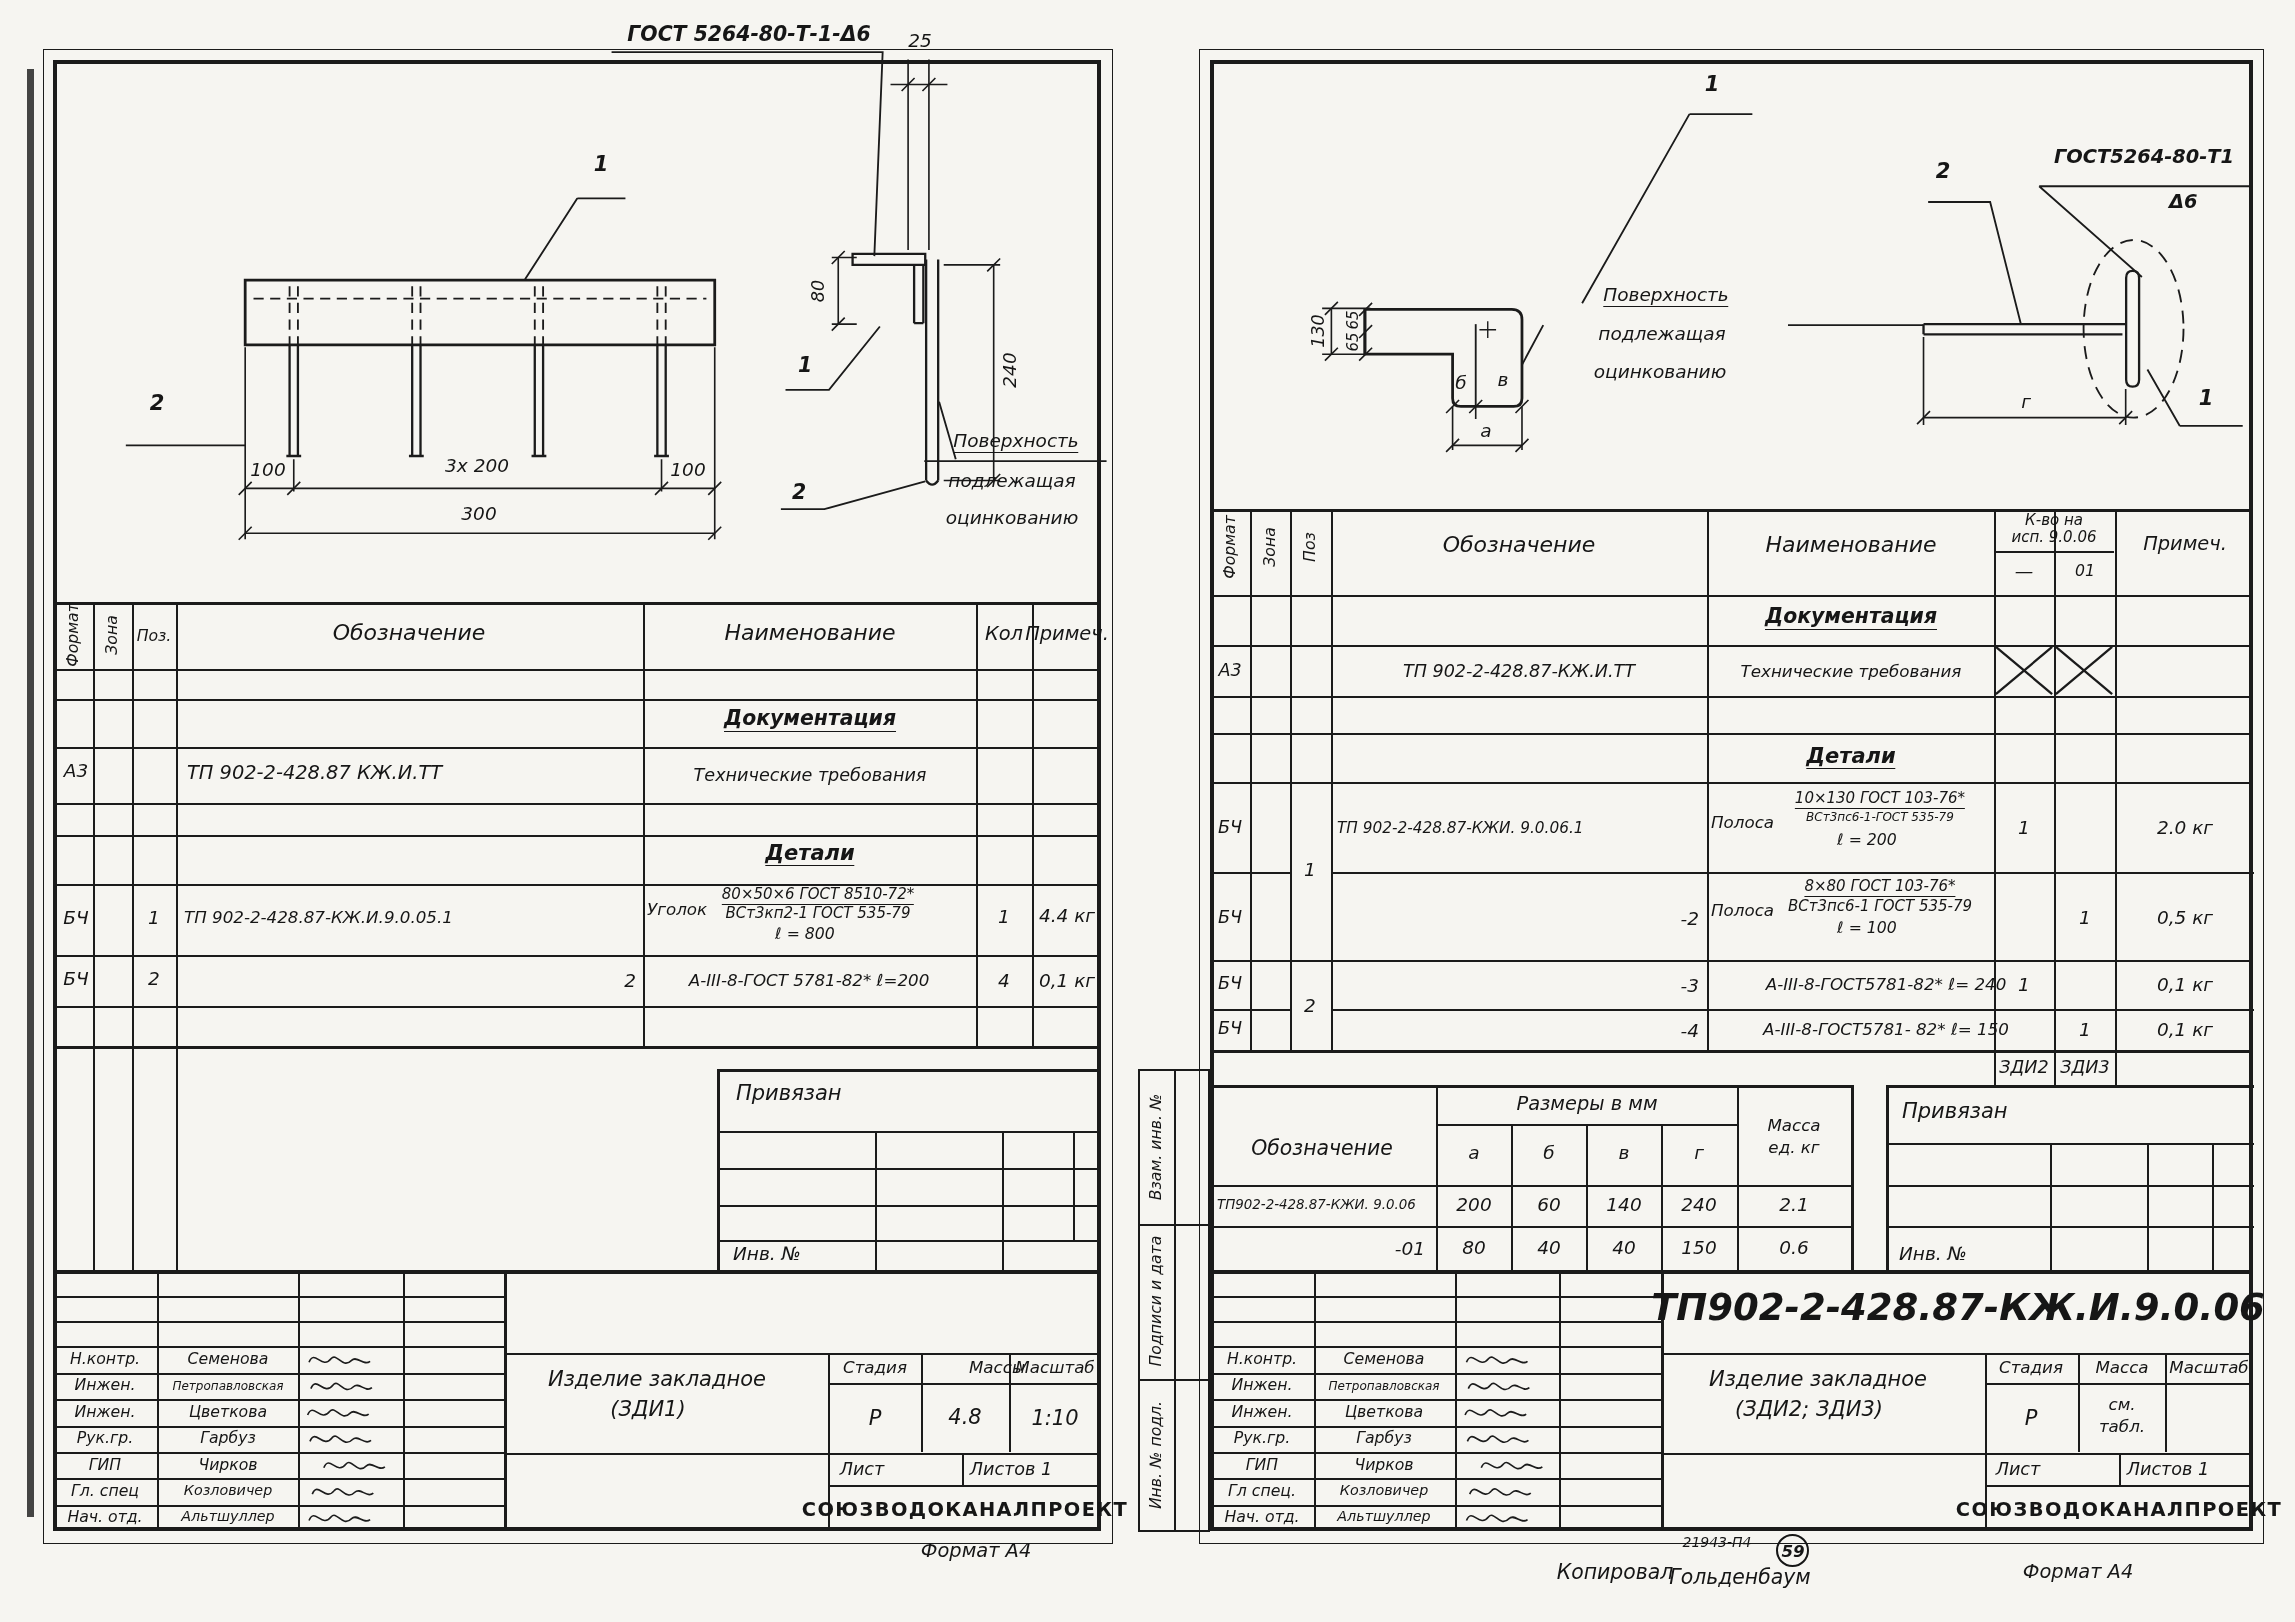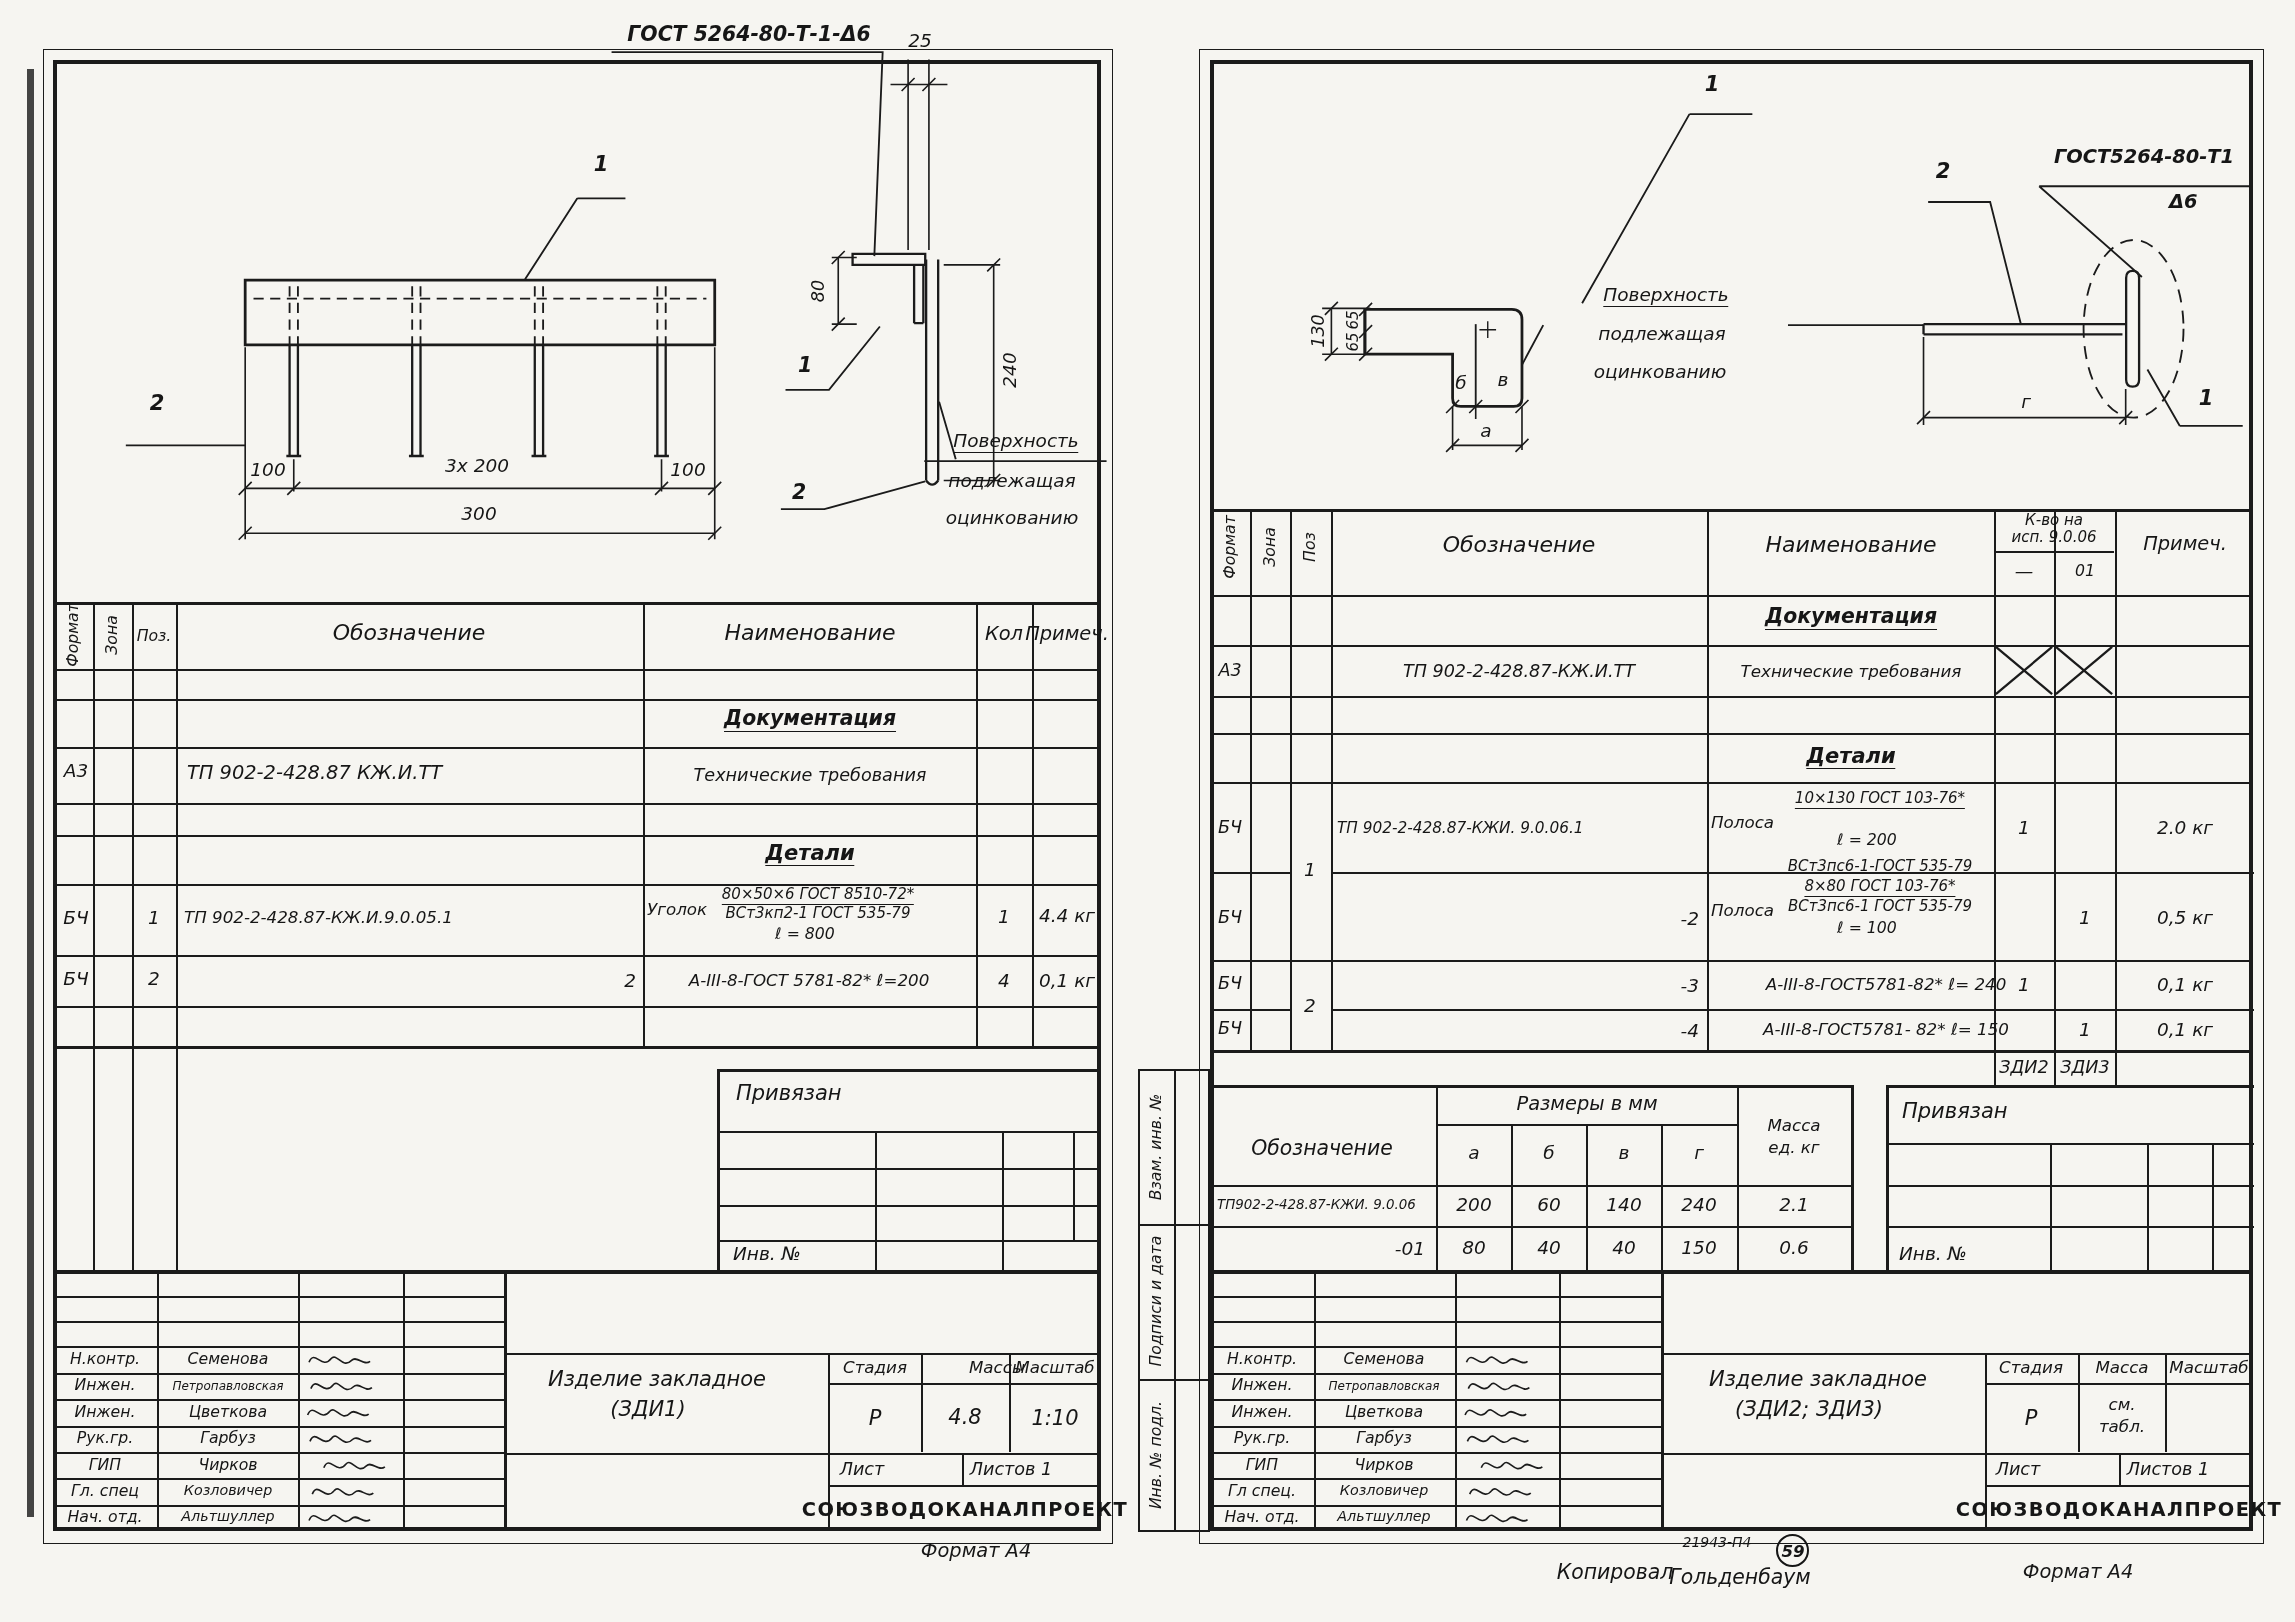--- a/index.html
+++ b/index.html
@@ -335,21 +335,21 @@
     <span class="t ctr" style="left: 1230px; top: 661px; font-size: 17.6px;">А3</span>
     <span class="t ctr" style="left: 1519px; top: 662px; font-size: 17.6px;">ТП 902-2-428.87-КЖ.И.ТТ</span>
     <span class="t ctr" style="left: 1851px; top: 663px; font-size: 16.7px;">Технические требования</span>
     <span class="t ctr b u" style="left: 1851px; top: 745px; font-size: 21px;">Детали</span>
     <span class="t ctr" style="left: 1310px; top: 860px; font-size: 18.5px;">1</span>
     <span class="t ctr" style="left: 1310px; top: 996px; font-size: 18.5px;">2</span>
     <span class="t ctr" style="left: 1230px; top: 818px; font-size: 17.6px;">БЧ</span>
     <span class="t " style="left: 1337px; top: 820px; font-size: 15.3px;">ТП 902-2-428.87-КЖИ. 9.0.06.1</span>
     <span class="t " style="left: 1711px; top: 814px; font-size: 16.7px;">Полоса</span>
     <span class="t ctr frac" style="left: 1880px; top: 791px; font-size: 15px;">10×130 ГОСТ 103-76*</span>
-    <span class="t ctr" style="left: 1880px; top: 811px; font-size: 15px; margin-top: 48px;">ВСт3пс6-1-ГОСТ 535-79</span>
+    <span class="t ctr" style="left: 1880px; top: 811px; font-size: 12px;">ВСт3пс6-1-ГОСТ 535-79</span>
     <span class="t ctr" style="left: 1867px; top: 832px; font-size: 15.7px;">ℓ = 200</span>
     <span class="t ctr" style="left: 2024px; top: 818px; font-size: 18.5px;">1</span>
     <span class="t ctr" style="left: 2185px; top: 818px; font-size: 18.5px;">2.0 кг</span>
     <span class="t ctr" style="left: 1230px; top: 908px; font-size: 17.6px;">БЧ</span>
     <span class="t rgt" style="left: 1699px; top: 909px; font-size: 18.5px;">-2</span>
     <span class="t " style="left: 1711px; top: 902px; font-size: 16.7px;">Полоса</span>
     <span class="t ctr frac" style="left: 1880px; top: 879px; font-size: 15px;">8×80 ГОСТ 103-76*</span>
     <span class="t ctr" style="left: 1880px; top: 899px; font-size: 15px;">ВСт3пс6-1 ГОСТ 535-79</span>
     <span class="t ctr" style="left: 1867px; top: 920px; font-size: 15.7px;">ℓ = 100</span>
     <span class="t ctr" style="left: 2085px; top: 908px; font-size: 18.5px;">1</span>
@@ -384,20 +384,21 @@
     <span class="t ctr" style="left: 1474px; top: 1238px; font-size: 18.5px;">80</span>
     <span class="t ctr" style="left: 1549px; top: 1238px; font-size: 18.5px;">40</span>
     <span class="t ctr" style="left: 1624px; top: 1238px; font-size: 18.5px;">40</span>
     <span class="t ctr" style="left: 1699px; top: 1238px; font-size: 18.5px;">150</span>
     <span class="t ctr" style="left: 1794px; top: 1238px; font-size: 18.5px;">0.6</span>
     <span class="t " style="left: 1902px; top: 1100px; font-size: 21px;">Привязан</span>
     <span class="t " style="left: 1899px; top: 1244px; font-size: 18.5px;">Инв. №</span>
     <span class="t rot" style="left: 1156px; top: 1147px; font-size: 15.7px;">Взам. инв. №</span>
     <span class="t rot" style="left: 1156px; top: 1301px; font-size: 15.7px;">Подписи и дата</span>
     <span class="t rot" style="left: 1156px; top: 1455px; font-size: 15.7px;">Инв. № подл.</span>
+    <span class="t ctr b" style="left: 1958px; top: 1289px; font-size: 37px;">ТП902-2-428.87-КЖ.И.9.0.06</span>
     <span class="t ctr" style="left: 1818px; top: 1368px; font-size: 21px;">Изделие закладное</span>
     <span class="t ctr" style="left: 1809px; top: 1398px; font-size: 21px;">(ЗДИ2; ЗДИ3)</span>
     <span class="t ctr" style="left: 2031px; top: 1359px; font-size: 16.7px;">Стадия</span>
     <span class="t ctr" style="left: 2122px; top: 1359px; font-size: 16.7px;">Масса</span>
     <span class="t ctr" style="left: 2209px; top: 1359px; font-size: 16.7px;">Масштаб</span>
     <span class="t ctr" style="left: 2031px; top: 1407px; font-size: 21px;">Р</span>
     <span class="t ctr" style="left: 2122px; top: 1396px; font-size: 16.7px;">см.</span>
     <span class="t ctr" style="left: 2122px; top: 1418px; font-size: 16.7px;">табл.</span>
     <span class="t ctr" style="left: 2209px; top: 1407px; font-size: 21px;"></span>
     <span class="t ctr" style="left: 2018px; top: 1460px; font-size: 17.6px;">Лист</span>

